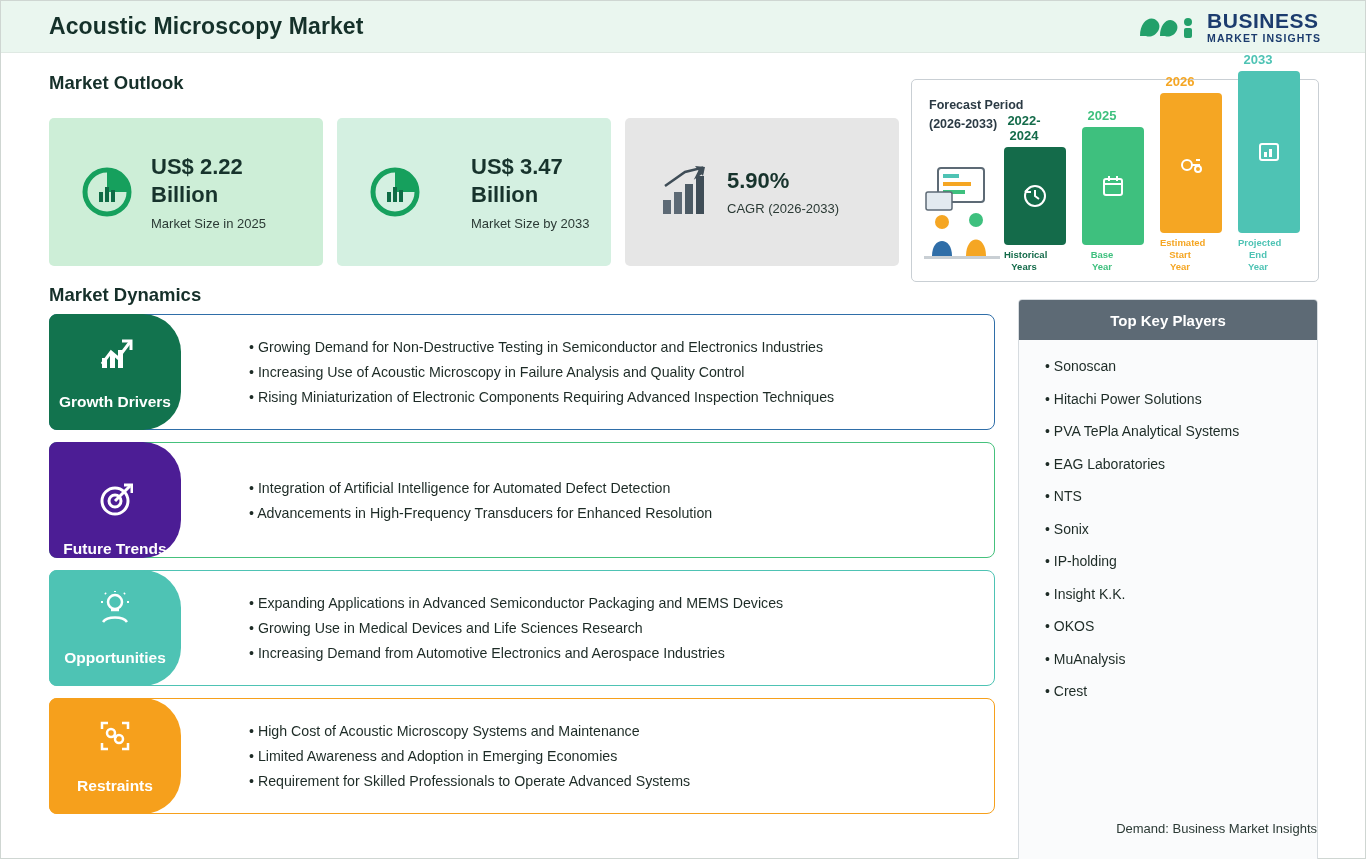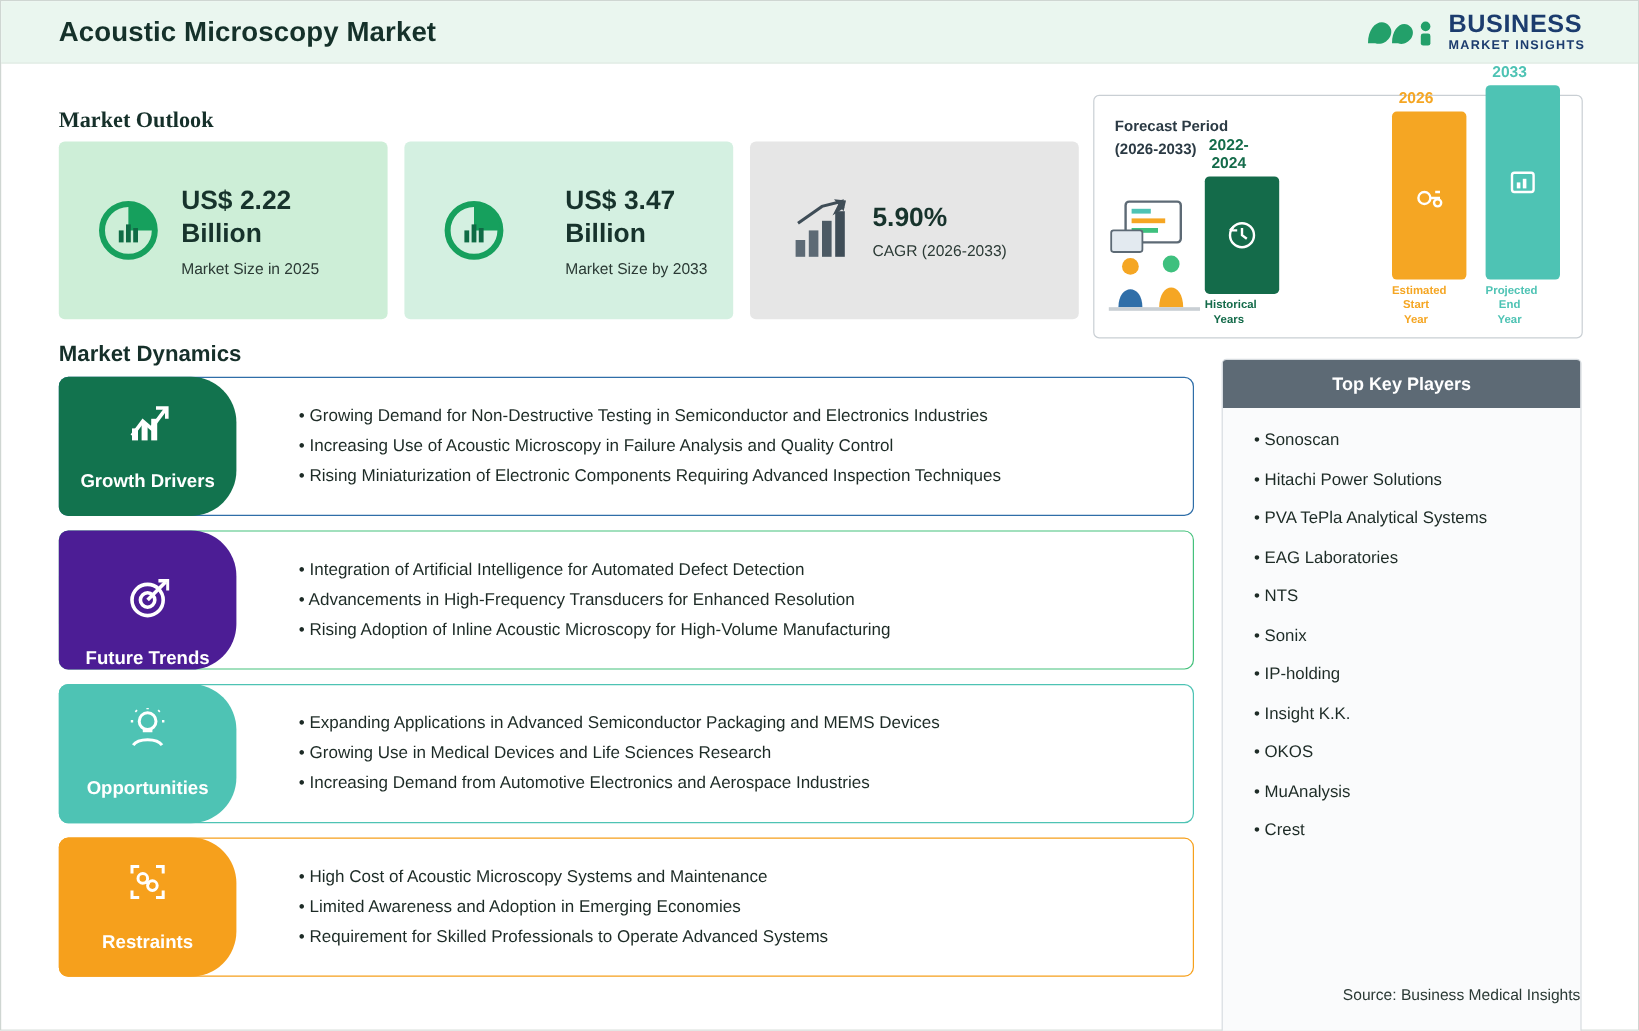--- a/index.html
+++ b/index.html
@@ -38,21 +38,21 @@
     font-size: 21px; font-weight: bold; color: #1c3c6e; letter-spacing: .5px;
   }
   .logo-text .l2 {
     font-size: 10.5px; font-weight: bold; color: #1c3c6e; letter-spacing: 1.1px; margin-top: 2px;
   }
 
   
   .sec-title {
     font-size: 18.5px; font-weight: bold; color: #16302a;
   }
-  #outlook-title { position: absolute; left: 48px; top: 90px; font-family: Liberation Serif, serif; }
+  #outlook-title { position: absolute; left: 48px; top: 71px; }
   #dynamics-title { position: absolute; left: 48px; top: 283px; }
 
   
   .stats {
     position: absolute; left: 48px; top: 117px;
     display: flex; gap: 14px;
   }
   .stat {
     width: 274px; height: 148px;
     border-radius: 5px;
@@ -103,21 +103,21 @@
   .dyn-row {
     position: relative; height: 116px; margin-bottom: 12px;
   }
   .dyn-box {
     position: absolute; left: 0; top: 0;
     width: 946px; height: 116px;
     border-radius: 8px; background: #fff;
   }
   .dyn-tab {
     position: absolute; left: 0; top: 0;
-    width: 148px; height: 116px;
+    width: 132px; height: 116px;
     border-radius: 8px 38px 38px 8px;
     display: flex; flex-direction: column;
     align-items: center; justify-content: center;
     color: #fff; gap: 19px;
   }
   .dyn-tab .lab { font-size: 15.5px; font-weight: bold; }
   .dyn-points {
     position: absolute; left: 200px; top: 0; right: 14px; height: 116px;
     display: flex; flex-direction: column; justify-content: center; gap: 9px;
   }
@@ -261,20 +261,34 @@
               <circle cx="13" cy="13" r="10" fill="none" stroke="#fff" stroke-width="2"></circle>
               <path d="M13 7 v6 l4 3" fill="none" stroke="#fff" stroke-width="2"></path>
               <path d="M3 9 h6 M3 9 l3 -3" stroke="#fff" stroke-width="2" fill="none"></path>
             </svg>
           </div>
           <div class="fc-cap" style="color: rgb(20, 107, 74);">
             <div>Historical</div>
             <div>Years</div>
           </div>
         </div>
+        <div class="fc-col" style="left: 78px;">
+          <div class="fc-year" style="color: rgb(62, 192, 126);">2025</div>
+          <div class="fc-bar" style="height: 118px; background: rgb(62, 192, 126);">
+            <svg width="26" height="26" viewBox="0 0 26 26">
+              <rect x="4" y="6" width="18" height="16" rx="2" fill="none" stroke="#fff" stroke-width="2"></rect>
+              <path d="M4 11 h18" stroke="#fff" stroke-width="2"></path>
+              <path d="M9 3 v5 M17 3 v5" stroke="#fff" stroke-width="2"></path>
+            </svg>
+          </div>
+          <div class="fc-cap" style="color: rgb(62, 192, 126);">
+            <div>Base</div>
+            <div>Year</div>
+          </div>
+        </div>
         <div class="fc-col" style="left: 156px;">
           <div class="fc-year" style="color: rgb(245, 166, 35);">2026</div>
           <div class="fc-bar" style="height: 140px; background: rgb(245, 166, 35);">
             <svg width="26" height="26" viewBox="0 0 26 26">
               <circle cx="9" cy="15" r="5" fill="none" stroke="#fff" stroke-width="2"></circle>
               <path d="M14 15 h8 M18 10 h4" stroke="#fff" stroke-width="2"></path>
               <circle cx="20" cy="19" r="3" fill="none" stroke="#fff" stroke-width="2"></circle>
             </svg>
           </div>
           <div class="fc-cap" style="color: rgb(245, 166, 35);">
@@ -325,21 +339,20 @@
               <circle cx="18" cy="20" r="13" fill="none" stroke="#fff" stroke-width="3"></circle>
               <circle cx="18" cy="20" r="6" fill="none" stroke="#fff" stroke-width="3"></circle>
               <path d="M18 20 L33 5" stroke="#fff" stroke-width="3"></path>
               <path d="M27 4 h8 v8" fill="none" stroke="#fff" stroke-width="3"></path>
             </svg></span>
           <span class="lab">Future Trends</span>
         </div>
         <ul class="dyn-points">
           <li>Integration of Artificial Intelligence for Automated Defect Detection</li>
           <li>Advancements in High-Frequency Transducers for Enhanced Resolution</li>
-          <li>Rising Adoption of Inline Acoustic Microscopy for High-Volume Manufacturing</li>
         </ul>
       </div>
       <div class="dyn-row">
         <div class="dyn-box" style="border: 1.5px solid rgb(78, 195, 180);"></div>
         <div class="dyn-tab" style="background: rgb(78, 195, 180);">
           <span><svg width="36" height="36" viewBox="0 0 36 36">
               <circle cx="18" cy="12" r="7" fill="none" stroke="#fff" stroke-width="2.5"></circle>
               <path d="M14 20 h8" stroke="#fff" stroke-width="2.5"></path>
               <path d="M18 2 v-1 M6 12 h-2 M30 12 h2 M9 4 l-1 -1 M27 4 l1 -1" stroke="#fff" stroke-width="2"></path>
               <path d="M6 32 C10 26, 26 26, 30 32" fill="none" stroke="#fff" stroke-width="2.5"></path>
@@ -395,14 +408,14 @@
         <rect x="8" y="22" width="22" height="3" fill="#ffffff"></rect>
         <rect x="8" y="28" width="22" height="3" fill="#ffffff"></rect>
         <rect x="8" y="34" width="14" height="3" fill="#ffffff"></rect>
         <circle cx="35" cy="9" r="7" fill="#8a949d"></circle>
         <rect x="34" y="6" width="2" height="2" fill="#fff"></rect>
         <rect x="34" y="9" width="2" height="5" fill="#fff"></rect>
       </svg>
     </span>
   </div>
 
-  <div class="source">Source: Business Medical Insights</div>
+  <div class="source">Demand: Business Market Insights</div>
 </div>
 
 </body></html>

